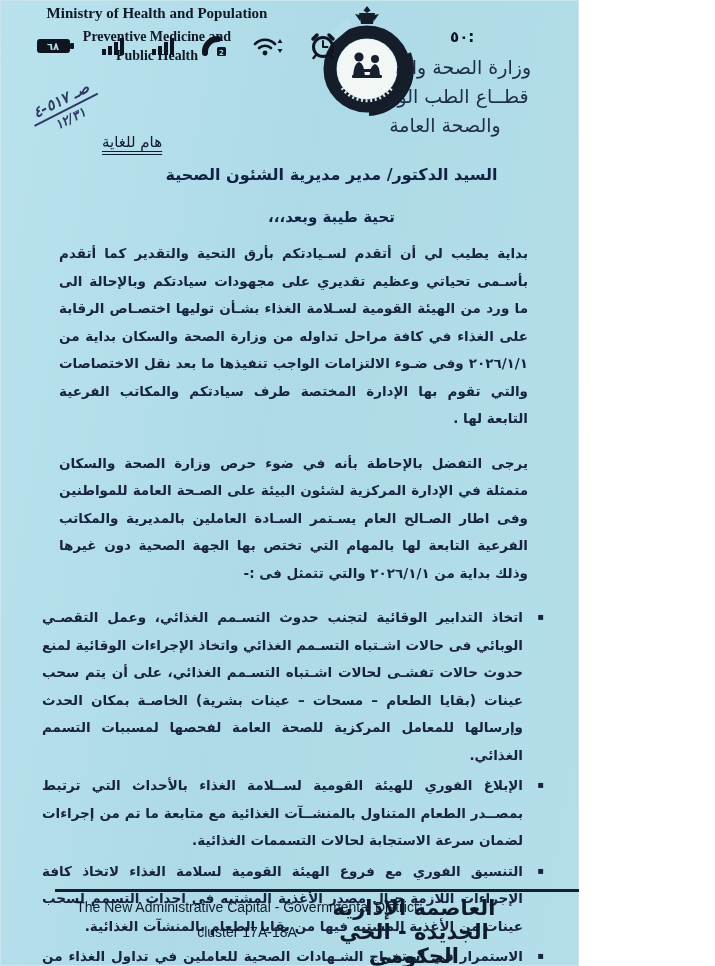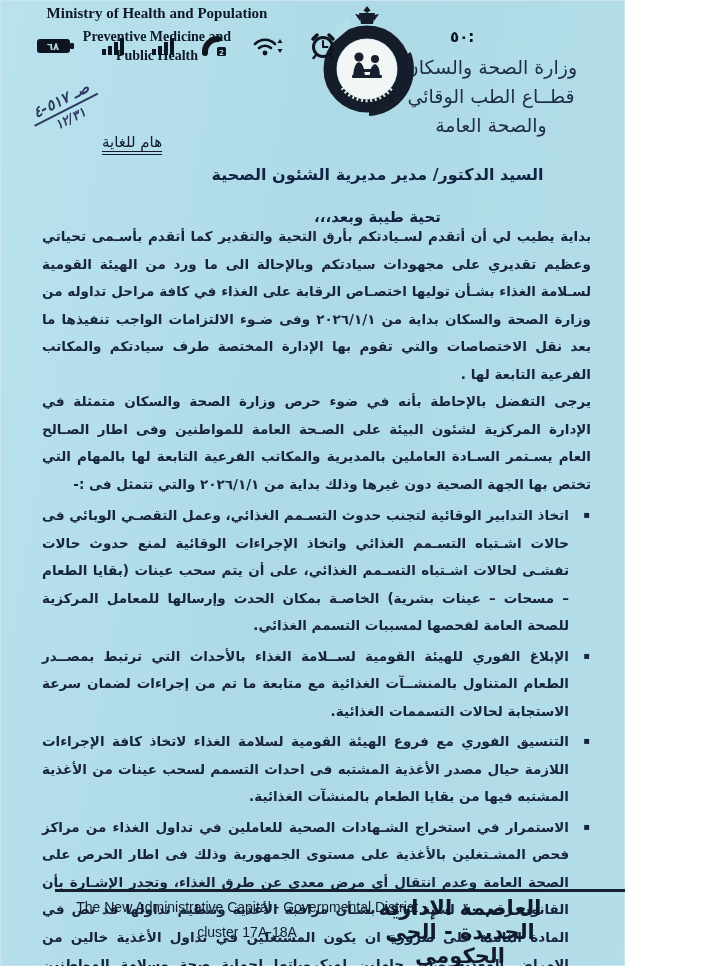--- a/index.html
+++ b/index.html
@@ -1,18 +1,18 @@
 <!DOCTYPE html>
 <html lang="ar"><head>
 <meta charset="utf-8">
 <style>
   html,body{margin:0;padding:0;}
   body{width:715px;height:966px;overflow:hidden;font-family:"DejaVu Sans",sans-serif;}
   .page{
-    position:relative;width:625px;height:966px;overflow:hidden;
+    position:relative;width:579px;height:966px;overflow:hidden;
     background:linear-gradient(100deg,#b9e2ee 0%,#aedae7 45%,#b3dee9 100%);
     box-shadow:inset 0 0 0 1px #c9e6ef;
   }
   
   .hdr-en{position:absolute;left:28px;top:5px;width:258px;text-align:center;
     font-family:"Liberation Serif",serif;font-weight:bold;color:#101826;z-index:1;}
   .hdr-en .l1{font-size:15px;}
   .hdr-en .l2{font-size:14px;margin-top:7px;}
   .hdr-en .l3{font-size:14px;margin-top:3px;}
   .status-row{position:absolute;left:36px;top:32px;display:flex;align-items:center;gap:25px;z-index:3;}
@@ -30,21 +30,21 @@
   .stamp .s-bot{display:block;font-size:13px;padding-top:1px;}
   .important{position:absolute;left:102px;top:133px;font-size:15px;font-weight:normal;
     color:#111b30;text-decoration:underline double;text-underline-offset:4px;}
   
   .addressee{position:absolute;right:55px;top:165px;width:385px;text-align:center;
     color:#122243;font-weight:bold;direction:rtl;}
   .addressee .a1{font-size:16px;}
   .addressee .a2{font-size:15px;margin-top:24px;}
   .body-text{position:absolute;right:34px;left:42px;top:223px;direction:rtl;
     text-align:justify;font-size:13.5px;line-height:27.5px;font-weight:bold;color:#17233f;}
-  .body-text p{margin:0;}
+  .body-text p{margin:17px;}
   .body-text ul{margin:4px 0 0;padding:0 22px 0 0;list-style:none;}
   .body-text li{position:relative;margin-bottom:3px;}
   .body-text li::before{content:"▪";position:absolute;right:-21px;top:-1px;font-size:10px;color:#17233f;}
   
   .footer-line{position:absolute;left:55px;top:889px;width:607px;height:3px;background:#16202f;}
   .footer-en{position:absolute;left:58px;top:899px;width:378px;text-align:center;
     font-family:"Liberation Sans",sans-serif;font-weight:normal;font-size:14px;color:#0f1b2d;}
   .footer-en .f2{margin-top:9px;}
   .footer-ar{position:absolute;right:50px;top:896px;width:230px;text-align:center;
     direction:rtl;font-weight:bold;font-size:21px;color:#0f1b2d;}

